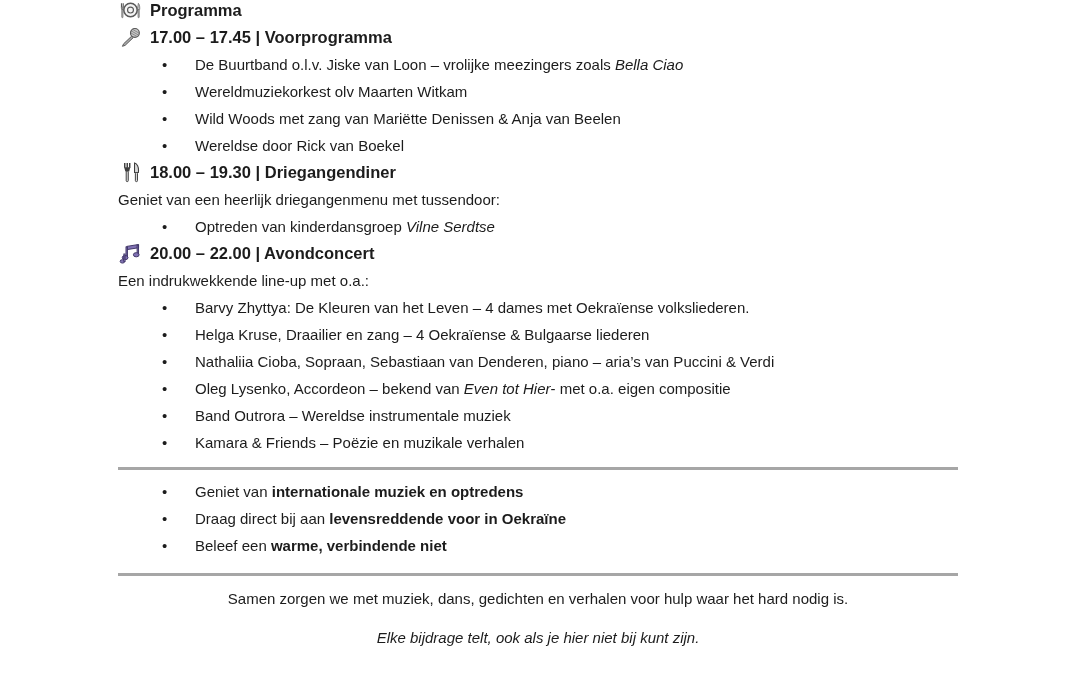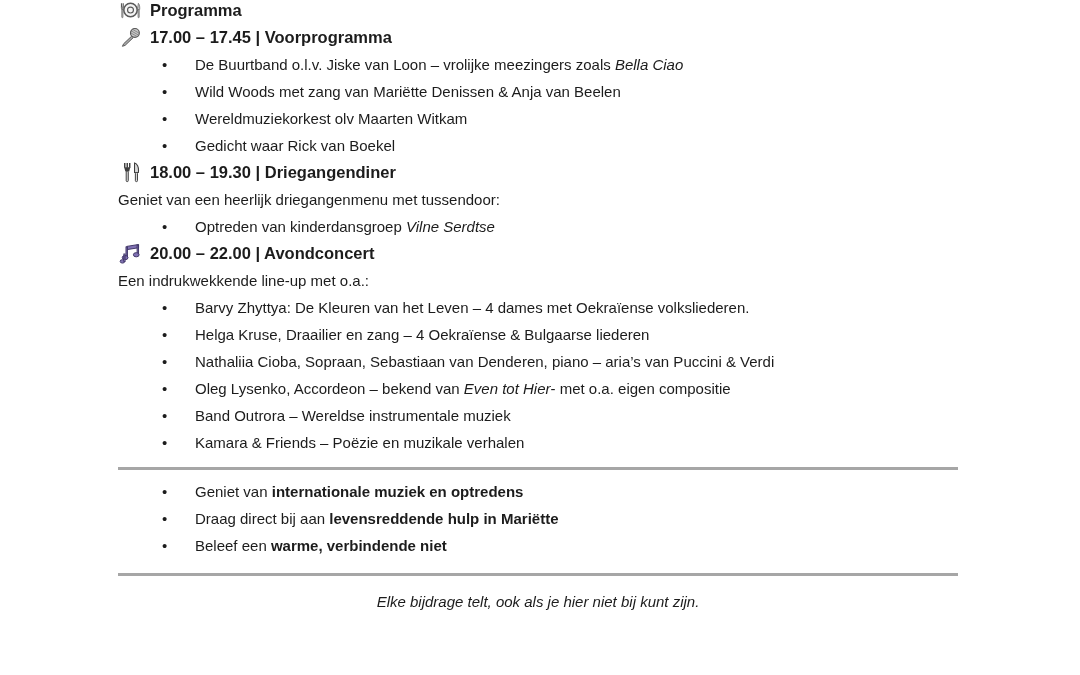--- a/index.html
+++ b/index.html
@@ -48,23 +48,23 @@
       <svg viewBox="0 0 24 24">
         <ellipse cx="16.6" cy="7.2" rx="4.6" ry="4.6" fill="#c7c7c7" stroke="#565656" stroke-width="1.2"></ellipse>
         <path d="M12.6 5 l7.6 4.4 M13.8 3.3 l7 4.1 M12.3 7.2 l6.6 3.8" stroke="#7a7a7a" stroke-width="0.8" fill="none"></path>
         <path d="M13.2 10.6 L4.8 18.6 L3.6 21.2 L6.4 20.2 L14.8 12.2 Z" fill="#a9a9a9" stroke="#565656" stroke-width="1"></path>
       </svg>
     </span>
     <span>17.00 – 17.45 | Voorprogramma</span>
   </div>
 
   <div class="bullet"><span>De Buurtband o.l.v. Jiske van Loon – vrolijke meezingers zoals </span><em>Bella Ciao</em><span></span></div>
+  <div class="bullet"><span>Wereldmuziekorkest olv Maarten Witkam</span></div>
   <div class="bullet"><span>Wild Woods met zang van Mariëtte Denissen &amp; Anja van Beelen</span></div>
-  <div class="bullet"><span>Wereldmuziekorkest olv Maarten Witkam</span></div>
-  <div class="bullet"><span>Gedicht waar Rick van Boekel</span></div>
+  <div class="bullet"><span>Wereldse door Rick van Boekel</span></div>
 
   <div class="hrow">
     <span class="icon">
       <svg viewBox="0 0 24 24">
         <path d="M6 2 v5 M8.6 2 v5 M11.2 2 v5" stroke="#3d3d3d" stroke-width="1.5" fill="none"></path>
         <path d="M5.4 6.5 h6.4 l-1.2 4.5 h-4 z" fill="#3d3d3d"></path>
         <rect x="7.5" y="10.5" width="2.2" height="11" rx="1" fill="#d8d8d8" stroke="#3d3d3d" stroke-width="1"></rect>
         <path d="M16.2 2 c2.8 0.6 4.4 4.8 4.2 8.2 l-0.2 1.8 h-4 z" fill="#d8d8d8" stroke="#3d3d3d" stroke-width="1.1"></path>
         <rect x="17.1" y="12" width="2.2" height="9.5" rx="1" fill="#d8d8d8" stroke="#3d3d3d" stroke-width="1"></rect>
       </svg>
@@ -94,20 +94,21 @@
   <div class="bullet"><span>Barvy Zhyttya: De Kleuren van het Leven  – 4 dames met Oekraïense volksliederen.</span></div>
   <div class="bullet"><span>Helga Kruse, Draailier en zang  – 4 Oekraïense &amp; Bulgaarse liederen</span></div>
   <div class="bullet"><span>Nathaliia Cioba, Sopraan, Sebastiaan van Denderen, piano – aria’s van Puccini &amp; Verdi</span></div>
   <div class="bullet"><span>Oleg Lysenko, Accordeon – bekend van </span><em>Even tot Hier</em><span>- met o.a. eigen compositie</span></div>
   <div class="bullet"><span>Band Outrora – Wereldse instrumentale muziek</span></div>
   <div class="bullet"><span>Kamara &amp; Friends – Poëzie en muzikale verhalen</span></div>
 
   <hr class="rule">
 
   <div class="bullet"><span>Geniet van </span><strong>internationale muziek en optredens</strong></div>
-  <div class="bullet"><span>Draag direct bij aan </span><strong>levensreddende hulp in Mariëtte</strong></div>
+  <div class="bullet"><span>Draag direct bij aan </span><strong>levensreddende voor in Oekraïne</strong></div>
   <div class="bullet"><span>Beleef een </span><strong>warme, verbindende niet</strong></div>
 
   <hr class="rule2">
 
+  <div class="closing">Samen zorgen we met muziek, dans, gedichten en verhalen voor hulp waar het hard nodig is.</div>
   <div class="closing italic">Elke bijdrage telt, ook als je hier niet bij kunt zijn.</div>
 
 </div>
 
 </body></html>

